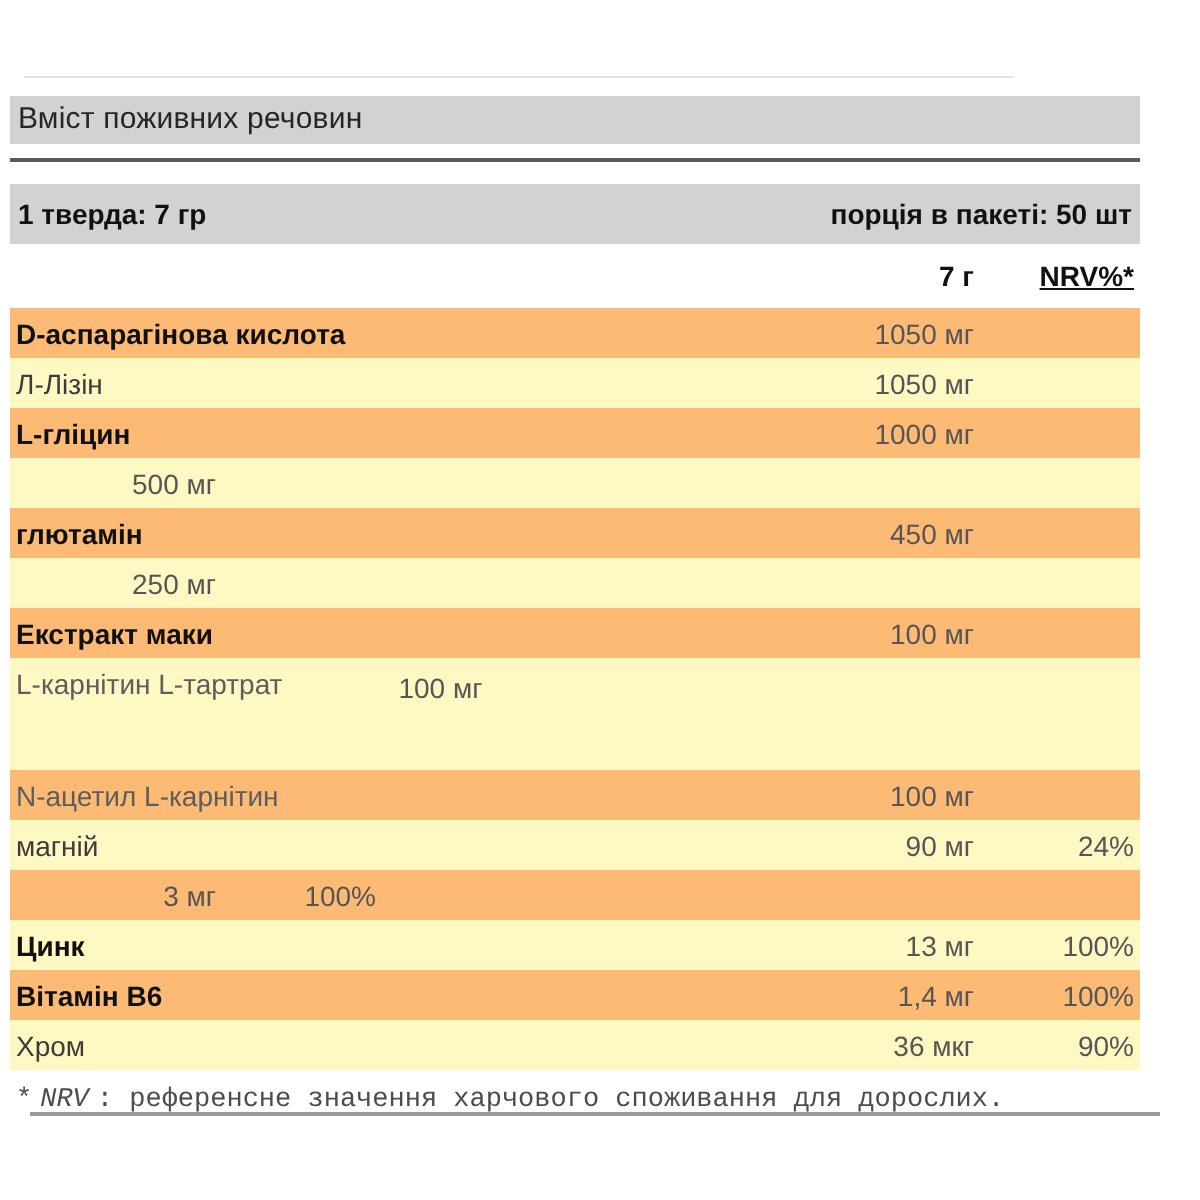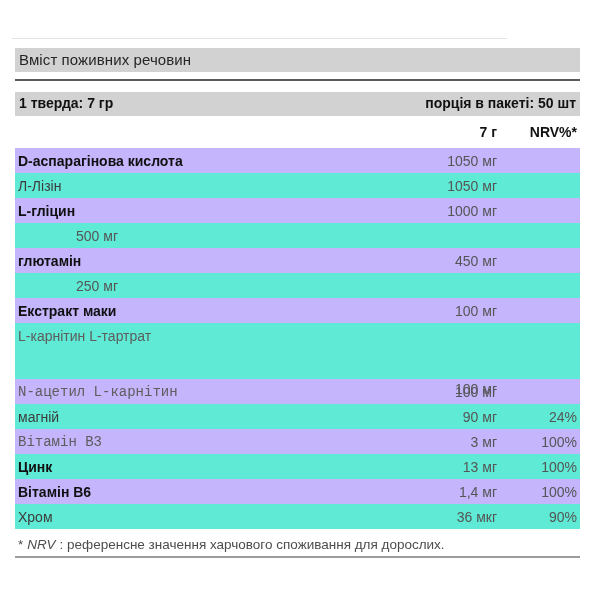--- a/index.html
+++ b/index.html
@@ -2,59 +2,58 @@
 <html><head>
 <meta charset="utf-8">
 <style>
   html,body{margin:0;padding:0;background:#ffffff;}
   .screen{
     position:relative;width:600px;height:600px;background:#ffffff;overflow:hidden;
     font-family:"Liberation Sans","DejaVu Sans",sans-serif;
     -webkit-font-smoothing:antialiased;
   }
   .faint-top-line{position:absolute;top:38px;left:12px;width:495px;height:1px;background:#e4e4e4;}
-  .content{position:absolute;left:15px;top:48px;width:565px;}
+  .content{position:absolute;left:5px;top:48px;width:565px;}
   .title-bar{
     height:24px;line-height:24px;background:#d2d2d2;color:#262626;
     font-size:15px;padding-left:4px;letter-spacing:.1px;
   }
   .rule-dark{height:2px;background:#5a5a5a;margin-top:7px;}
   .serving-bar{
-    margin-top:11px;height:24px;background:#d2d2d2;display:flex;align-items:flex-start;
-    font-size:14px;font-weight:bold;color:#111;padding:3px 4px;box-sizing:border-box;
+    margin-top:11px;height:24px;background:#d2d2d2;display:flex;align-items:center;
+    font-size:14px;font-weight:bold;color:#111;padding:15px 4px;box-sizing:border-box;
   }
   .serving-bar .left{flex:1;}
   .serving-bar .right{text-align:right;}
   .col-header{
     height:26px;display:flex;align-items:center;font-size:14px;font-weight:bold;color:#111;
     padding:16px 3px;box-sizing:border-box;
   }
   .spacer{flex:1;}
   .amount-col{width:100px;text-align:right;}
-  .nrv-col{width:80px;text-align:right;}
+  .nrv-col{width:80px;text-align:right;text-decoration:underline;}
   .table{}
   .row{
     display:flex;align-items:center;height:25px;font-size:14px;
-    padding:0 3px;box-sizing:border-box;background:#5eead4;
+    padding:0 3px;box-sizing:border-box;background:#fef9c3;
   }
-  .row.shade{background:#c4b5fd;}
+  .row.shade{background:#fdba74;}
   .row .label{flex:1;color:#3c3c3c;}
   .row.bold .label{font-weight:bold;color:#101010;}
-  .row.lite .label{color:#5d5d5d;font-family:Liberation Mono, monospace;}
+  .row.lite .label{color:#5d5d5d;}
   .row .amount{width:100px;text-align:right;color:#555;}
   .row .nrv{width:80px;text-align:right;color:#555;}
   .row.tall{
-    height:56px;flex-direction:column;align-items:stretch;justify-content:flex-start;
+    height:56px;flex-direction:row;align-items:stretch;justify-content:flex-start;
     padding-top:4px;
-    gap:32px;
   }
   .row.tall .tall-label{color:#5d5d5d;line-height:19px;}
   .row.tall .value-line{display:flex;margin-top:3px;}
   .footnote{
-    margin-top:6px;padding-left:3px;font-size:13.5px;color:#4d4d4d;line-height:19px;
+    margin-top:6px;padding-left:3px;font-size:13.5px;color:#4d4d4d;line-height:19px;font-family:Liberation Mono, monospace;
   }
   .footnote .term{font-style:italic;margin-left:4px;}
   .footnote .rest{margin-left:4px;}
   .rule-light{position:absolute;top:556px;left:15px;width:565px;height:2px;background:#9c9c9c;}
 </style>
 </head>
 <body>
 
 <div class="screen">
   <div class="faint-top-line"></div>
@@ -135,21 +134,20 @@
         <span class="nrv"></span>
       </div>
 
       <div class="row">
         <span class="label">магній</span>
         <span class="amount">90 мг</span>
         <span class="nrv">24%</span>
       </div>
 
       <div class="row shade lite">
-        <span class="label">Вітамін B3</span>
         <span class="amount">3 мг</span>
         <span class="nrv">100%</span>
       </div>
 
       <div class="row bold">
         <span class="label">Цинк</span>
         <span class="amount">13 мг</span>
         <span class="nrv">100%</span>
       </div>
 

